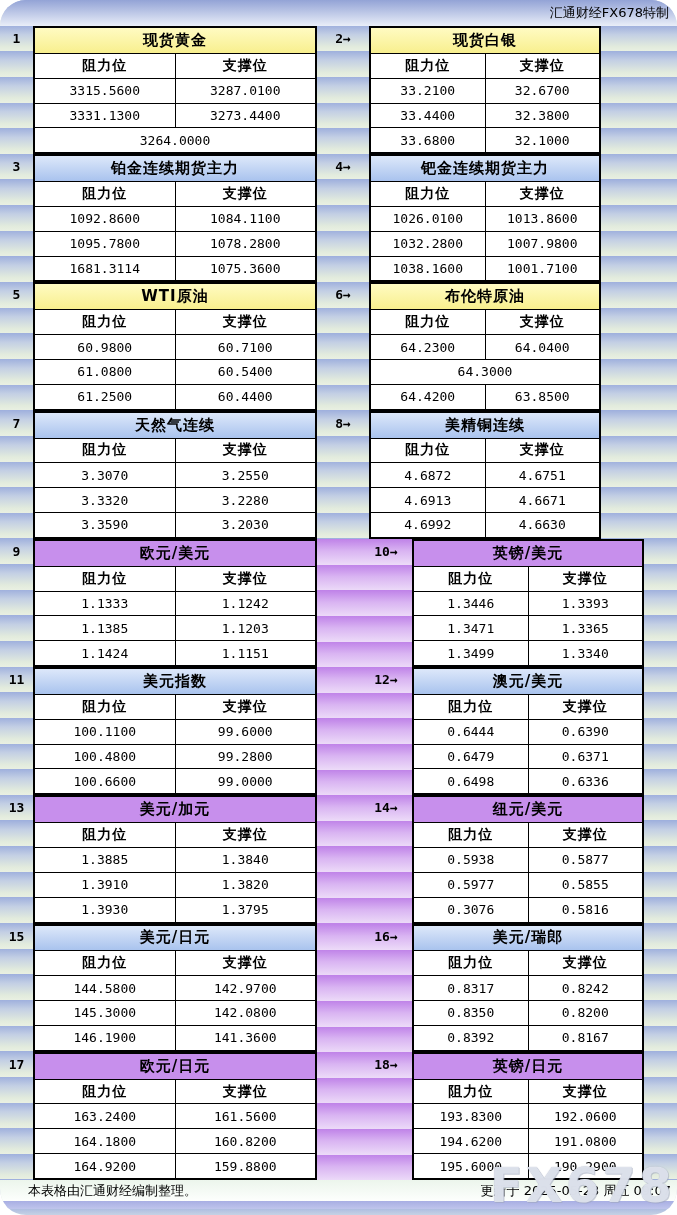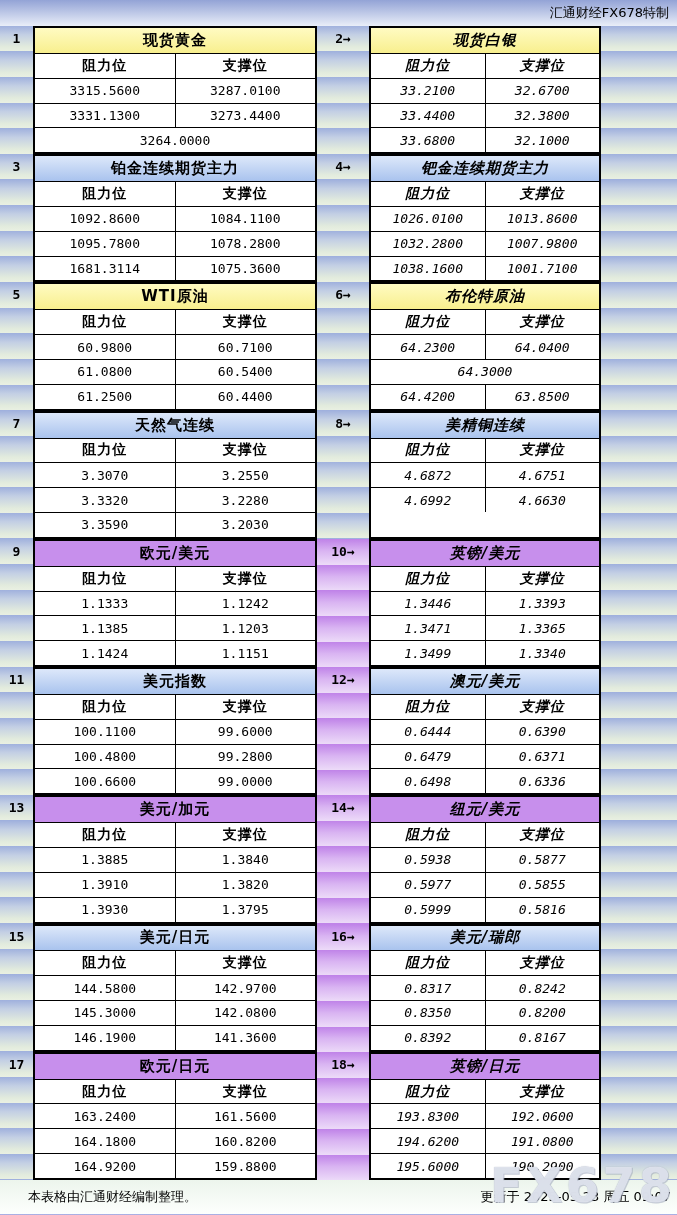--- a/index.html
+++ b/index.html
@@ -4,63 +4,65 @@
 <style>
   html,body{margin:0;padding:0;}
   body{
     width:677px;height:1215px;
     font-family:"DejaVu Sans",sans-serif;
     color:#000;
   }
   .page{
     position:relative;width:677px;height:1215px;overflow:hidden;
     background:repeating-linear-gradient(180deg,#9fb0dd 0px,#c3cfe4 9px,#e2ebdd 21px,#e9f0e2 25.64px);
+    border-radius:26px;
   }
   
   .topbar{
     height:26px;line-height:26px;
     background:linear-gradient(180deg,#93a3d6 0%,#e9eef8 100%);
     text-align:right;padding-right:8px;font-size:13px;box-sizing:border-box;
   }
   
   .bands{display:flex;flex-direction:column;height:1154px;}
   .band{flex:1;display:flex;}
   .numcol{width:33px;position:relative;}
   .rightmargin{width:22px;}
   .midstrip{width:52px;position:relative;}
   .midstrip.strip-purple{
     background:repeating-linear-gradient(180deg,#bf82e8 0px,#d9b4f2 12px,#ecdaf8 25.64px);
+    padding-left:43px;
   }
   .numlabel{
     display:block;height:25.6px;line-height:25.6px;
     text-align:center;font-weight:bold;font-size:13px;
     font-family:"DejaVu Sans Mono",monospace;
   }
   
   .panel{
     background:#fff;border:2px solid #000;box-sizing:border-box;
     display:grid;grid-template-rows:repeat(5,1fr);
   }
   .panel-left{width:284px;}
-  .panel-right{width:232px;font-style:italic;}
+  .panel-right{width:232px;}
   .ptitle{
     display:flex;align-items:center;justify-content:center;
     font-weight:bold;font-size:15px;letter-spacing:1px;
   }
   .t-yellow{background:linear-gradient(180deg,#fffbc2 0%,#f8ef8e 100%);}
   .t-blue{background:linear-gradient(180deg,#dde8fa 0%,#a9c3ee 100%);}
   .t-purple{background:#c78fec;text-align:center;}
   .prow{display:flex;border-top:1px solid #000;}
   .cell{flex:1;display:flex;align-items:center;justify-content:center;}
   .cell + .cell{border-left:1px solid #000;}
   .hcell{font-weight:bold;font-size:14px;letter-spacing:1px;}
   .vcell{font-family:"DejaVu Sans Mono",monospace;font-size:13px;}
   
   .footer{
-    height:34px;display:flex;justify-content:space-between;align-items:center;
+    height:21px;display:flex;justify-content:space-between;align-items:center;
     background:linear-gradient(180deg,#ecf5ec 0%,#fdfffd 100%);
     font-size:13px;padding:0 6px 0 28px;box-sizing:border-box;
   }
   .bottomstrip{height:8px;background:linear-gradient(180deg,#a8aee3 0%,#bfc5ec 100%);}
   
   .watermark{
     position:absolute;right:2px;bottom:2px;z-index:5;
     font-size:48px;font-weight:bold;letter-spacing:3px;
     color:rgba(233,237,245,0.82);
     text-shadow:0 0 1px rgba(150,158,180,0.9), 1px 1px 0 rgba(160,168,188,0.5);
@@ -249,20 +251,24 @@
       <div class="ptitle t-blue">美精铜连续</div>
       <div class="prow">
         <div class="cell hcell">阻力位</div>
         <div class="cell hcell">支撑位</div>
       </div>
       <div class="prow vrow">
         <div class="cell vcell">4.6872</div>
         <div class="cell vcell">4.6751</div>
       </div>
       <div class="prow vrow">
+        <div class="cell vcell">4.6913</div>
+        <div class="cell vcell">4.6671</div>
+      </div>
+      <div class="prow vrow">
         <div class="cell vcell">4.6992</div>
         <div class="cell vcell">4.6630</div>
       </div>
     </div>
     <div class="rightmargin"></div>
   </div>
 
   <div class="band">
     <div class="numcol">
       <span class="numlabel num-left">9</span>
@@ -393,21 +399,21 @@
       </div>
       <div class="prow vrow">
         <div class="cell vcell">0.5938</div>
         <div class="cell vcell">0.5877</div>
       </div>
       <div class="prow vrow">
         <div class="cell vcell">0.5977</div>
         <div class="cell vcell">0.5855</div>
       </div>
       <div class="prow vrow">
-        <div class="cell vcell">0.5999</div>
+        <div class="cell vcell">0.3076</div>
         <div class="cell vcell">0.5816</div>
       </div>
     </div>
     <div class="rightmargin"></div>
   </div>
 
   <div class="band">
     <div class="numcol">
       <span class="numlabel num-left">15</span>
     </div>

